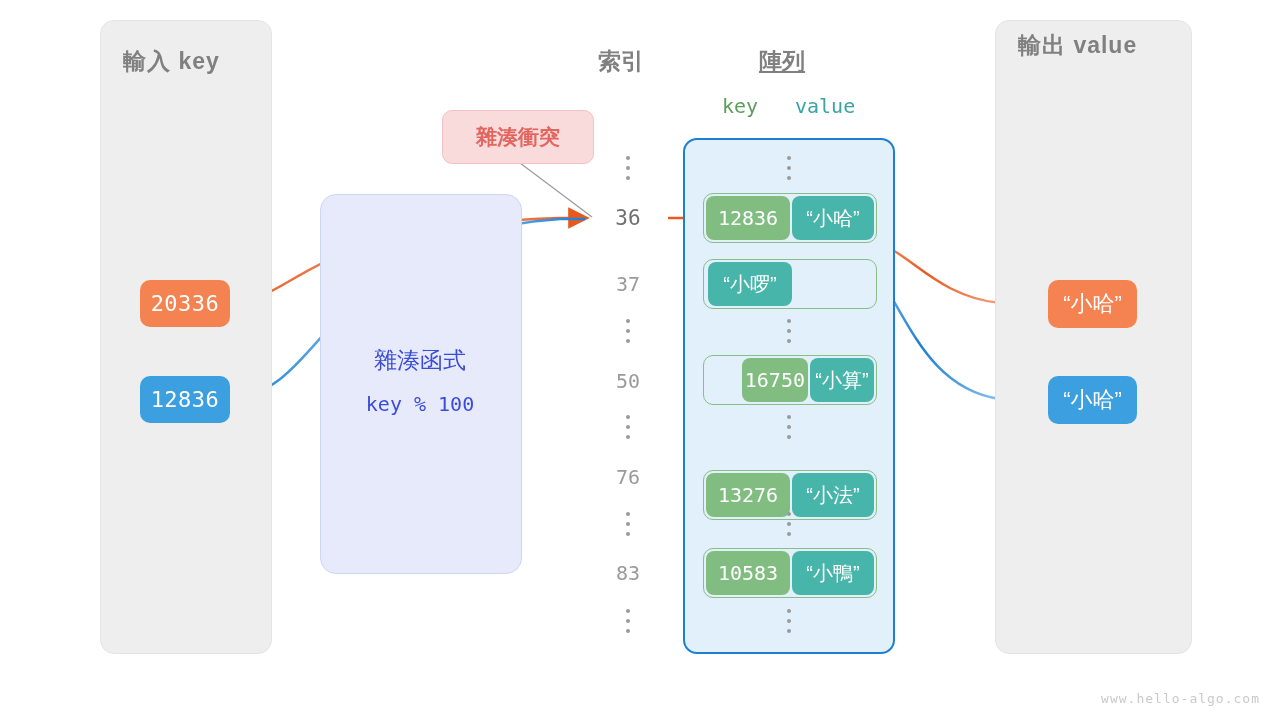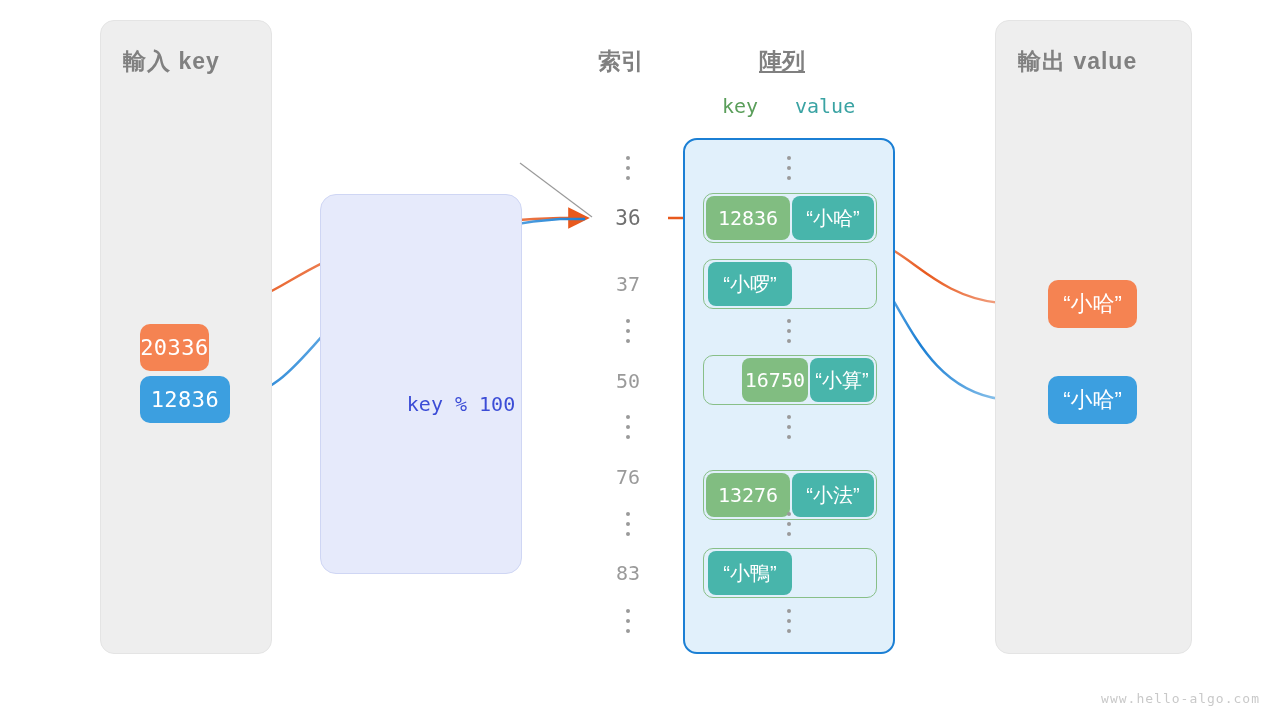--- a/index.html
+++ b/index.html
@@ -40,21 +40,20 @@
   }
   .hash-label{
     position:absolute;left:320px;top:345px;width:200px;
     text-align:center;font-size:23px;color:#3b4cd6;white-space:nowrap;
   }
   .hash-expr{
     position:absolute;left:320px;top:392px;width:200px;
     text-align:center;font-size:20px;color:#3b4cd6;
     font-family:"DejaVu Sans Mono","Liberation Mono",monospace;
     white-space:nowrap;
-    margin-left:41px;
   }
 
   
   .chip{
     position:absolute;
     border-radius:10px;
     display:flex;align-items:center;justify-content:center;
     color:#ffffff;
     font-size:22px;
     font-family:"DejaVu Sans Mono","Liberation Mono",monospace;
@@ -183,30 +182,34 @@
     <path d="M863,240 C905,242 930,296 1000,303 L1042,303" fill="none" stroke="url(#g-or-out)" stroke-width="2.4" marker-end="url(#ar-orange)"></path>
 
     <path d="M855,258 C900,275 910,386 1000,399 L1042,399" fill="none" stroke="url(#g-bl-out)" stroke-width="2.4" marker-end="url(#ar-blue)"></path>
 
     <path d="M520,163 L592,217" fill="none" stroke="#9a9a9a" stroke-width="1.2"></path>
   </svg>
 
   <div class="panel" style="left:100px;top:20px;width:170px;height:632px;"></div>
   <div class="panel-title" style="left:123px;top:46px;">輸入 key</div>
 
-  <div class="chip orange" style="left:140px;top:280px;width:69px;height:47px;margin-top:44px;">
+  <div class="chip orange" style="left:140px;top:280px;width:90px;height:47px;">
     <span>20336</span>
   </div>
   <div class="chip blue" style="left:140px;top:376px;width:90px;height:47px;">
     <span>12836</span>
   </div>
 
   <div class="hashbox"></div>
+  <div class="hash-label">雜湊函式</div>
   <div class="hash-expr">key % 100</div>
 
+  <div class="callout">
+    <span>雜湊衝突</span>
+  </div>
 
   <div class="col-head" style="left:598px;top:46px;">索引</div>
   <div class="col-head" style="left:759px;top:46px;text-decoration:underline;">陣列</div>
   <div class="kv-head" style="left:722px;color:#5a9e5a;">key</div>
   <div class="kv-head" style="left:795px;color:#3aa3a3;">value</div>
 
   <div class="array-box"></div>
 
   <div class="vdots" style="left:623px;top:156px;">
     <i></i>
@@ -270,36 +273,37 @@
       <i></i>
     </div>
   <div class="vdots" style="left:784px;top:512px;">
     <i></i>
       <i></i>
       <i></i>
     </div>
 
   <div class="idx" style="left:598px;top:561px;">83</div>
   <div class="bucket" style="left:703px;top:548px;">
+    <div class="cell-key">10583</div>
     <div class="cell-val">“小鴨”</div>
   </div>
 
   <div class="vdots" style="left:623px;top:609px;">
     <i></i>
       <i></i>
       <i></i>
     </div>
   <div class="vdots" style="left:784px;top:609px;">
     <i></i>
       <i></i>
       <i></i>
     </div>
 
   <div class="panel" style="left:995px;top:20px;width:195px;height:632px;"></div>
-  <div class="panel-title" style="left:1018px;top:46px;text-align:center;">輸出 value</div>
+  <div class="panel-title" style="left:1018px;top:30px;text-align:center;">輸出 value</div>
 
   <div class="chip orange val" style="left:1048px;top:280px;width:89px;height:48px;">
     <span>“小哈”</span>
   </div>
   <div class="chip blue val" style="left:1048px;top:376px;width:89px;height:48px;">
     <span>“小哈”</span>
   </div>
 
   <div class="watermark">www.hello-algo.com</div>
 

